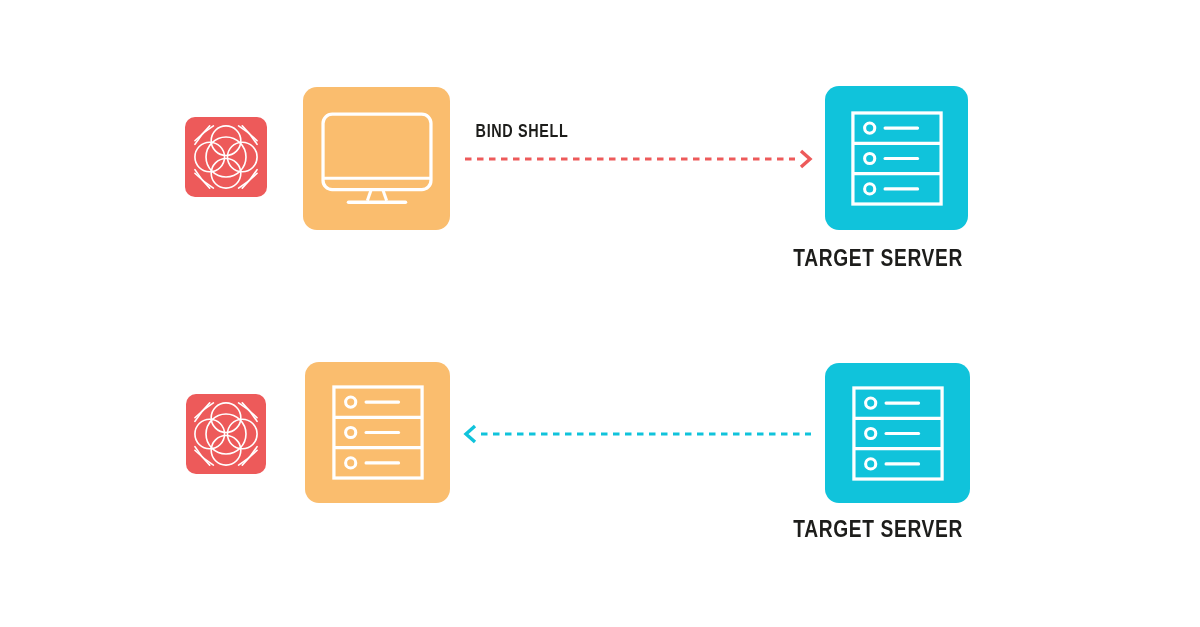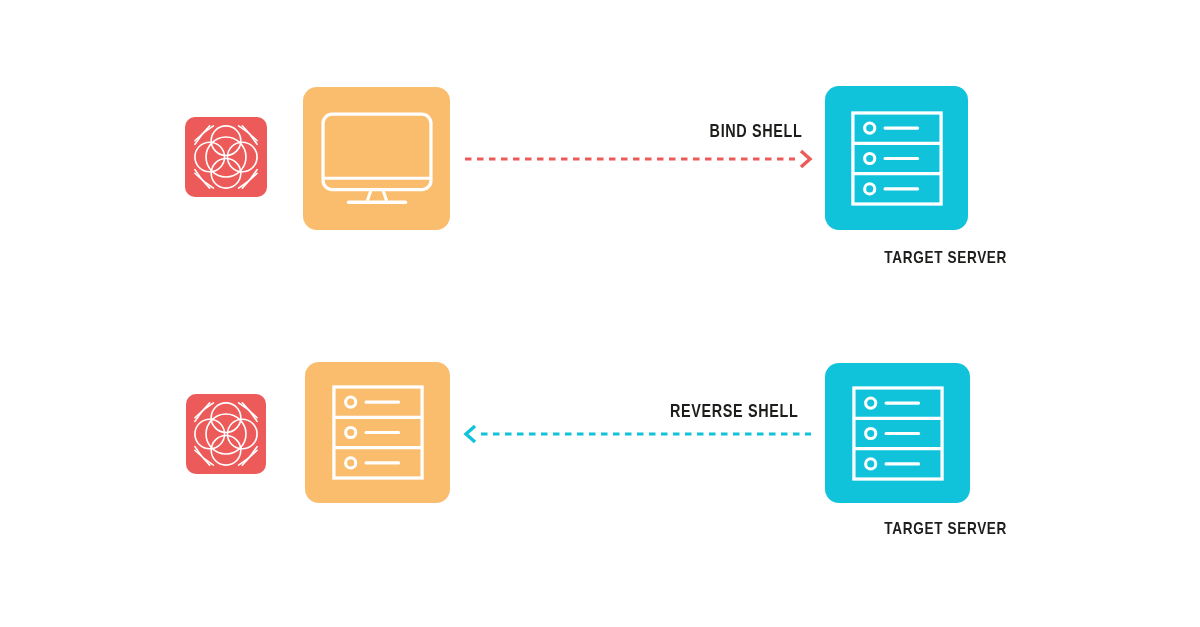--- a/index.html
+++ b/index.html
@@ -24,33 +24,33 @@
   .threat{
     position:absolute;
     border-radius:10px;
     background:#ED5A5A;
     display:flex;align-items:center;justify-content:center;
   }
 
   
   .lbl{
     position:absolute;
-    text-align:right;
+    text-align:left;
     color:#1D1D1B;
     font-weight:700;
     white-space:nowrap;
   }
   .lbl > span{
     display:inline-block;
     transform:scaleX(0.8);
     transform-origin:50% 50%;
     letter-spacing:0.8px;
   }
   .lbl.arrow-caption{font-size:18px;line-height:20px;}
-  .lbl.node-caption{font-size:17px;line-height:22px;}
+  .lbl.node-caption{font-size:24px;line-height:22px;}
 
   .arrow{position:absolute;}
   svg{display:block;}
 </style>
 </head>
 <body>
 
 <div class="canvas">
 
   <div class="threat" style="left:185px;top:117px;width:82px;height:80px;">
@@ -136,23 +136,20 @@
       <circle cx="19.5" cy="17.8" r="5.3" stroke-width="3.2"></circle>
       <circle cx="19.5" cy="49.5" r="5.3" stroke-width="3.2"></circle>
       <circle cx="19.5" cy="81.2" r="5.3" stroke-width="3.2"></circle>
       <line x1="35.5" y1="17.8" x2="69.5" y2="17.8" stroke-width="3.2" stroke-linecap="round"></line>
       <line x1="35.5" y1="49.5" x2="69.5" y2="49.5" stroke-width="3.2" stroke-linecap="round"></line>
       <line x1="35.5" y1="81.2" x2="69.5" y2="81.2" stroke-width="3.2" stroke-linecap="round"></line>
     </svg>
   </div>
 
 
-  <div class="lbl arrow-caption" style="left:464px;top:401px;width:350px;">
-    <span>REVERSE SHELL</span>
-  </div>
 
   <div class="arrow" style="left:462px;top:423px;">
     <svg width="350" height="22" viewBox="0 0 350 22" fill="none">
       <path d="M13 3 L4 11 L13 19" stroke="#10C3DB" stroke-width="3.4"></path>
       <line x1="19" y1="11" x2="349" y2="11" stroke="#10C3DB" stroke-width="3" stroke-dasharray="6.5 5.5"></line>
     </svg>
   </div>
 
   <div class="card cyan" style="left:825px;top:363px;width:145px;height:140px;">
     <svg width="92" height="95" viewBox="0 0 96 99" fill="none" stroke="#ffffff">

